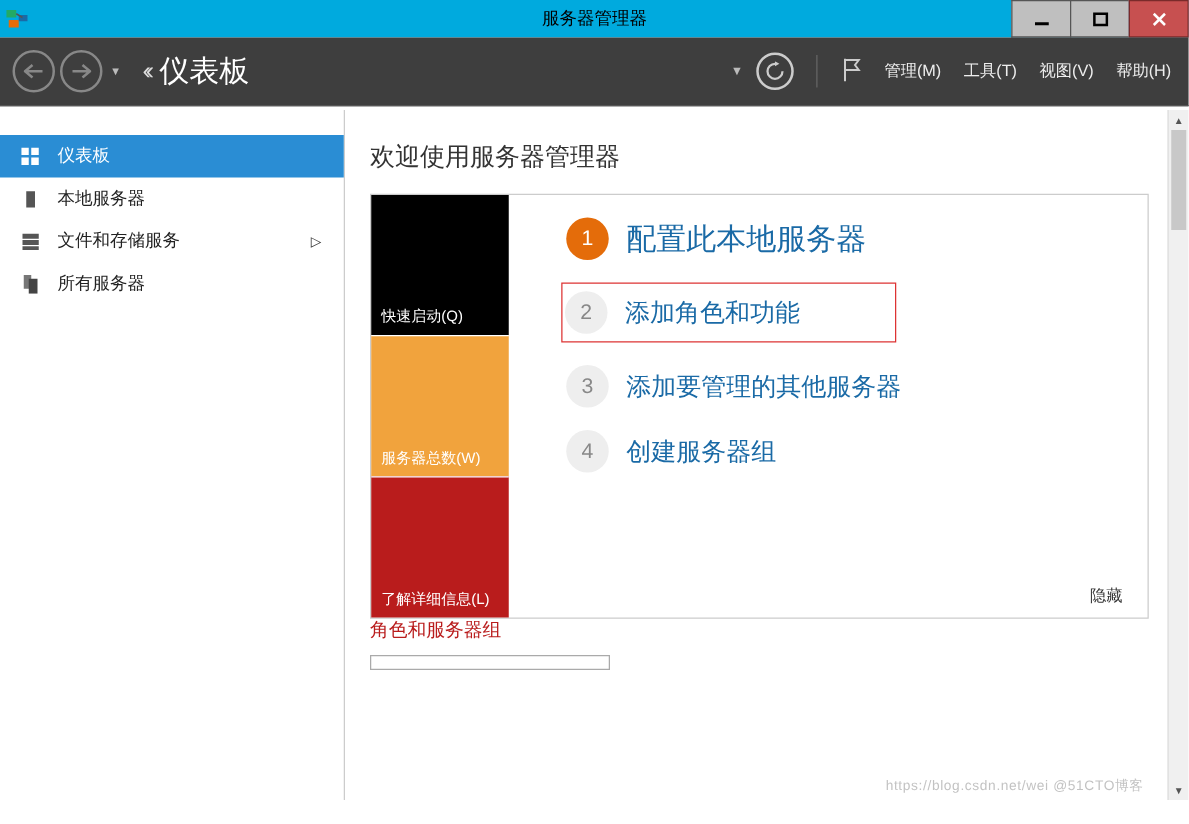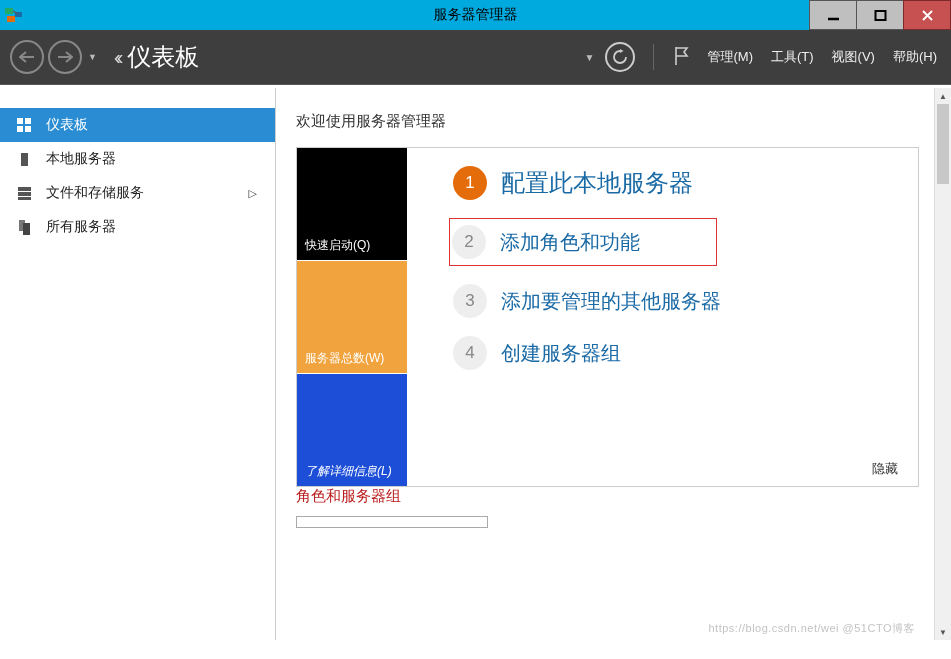--- a/index.html
+++ b/index.html
@@ -44,28 +44,28 @@
   .sb-item .expand { position:absolute; right:18px; font-size:11px; color:#333; }
 
   
   .content { flex:1; background:#fff; padding:24px 12px 0 20px; overflow:hidden; position:relative; }
   .content .scroll { position:absolute; right:0; top:0; width:16px; height:100%; background:#f0f0f0; border-left:1px solid #ddd; }
   .content .scroll .thumb { position:absolute; left:2px; right:2px; top:16px; height:80px; background:#c8c8c8; }
   .content .scroll .arrow { position:absolute; left:0; right:0; height:16px; display:flex; align-items:center; justify-content:center; font-size:8px; color:#555; }
   .content .scroll .arrow.top { top:0; }
   .content .scroll .arrow.bot { bottom:0; }
 
-  .welcome-title { font-size:15px; color:#333; margin-bottom:16px; }
+  .welcome-title { font-size:20px; color:#333; margin-bottom:16px; }
 
   .welcome-panel { border:1px solid #ccc; min-height:338px; display:flex; margin-right:20px; position:relative; }
   .tilecol { width:110px; display:flex; flex-direction:column; }
   .tile { flex:1; color:#fff; font-size:12px; display:flex; align-items:flex-end; padding:6px 8px; box-sizing:border-box; }
   .tile.q { background:#000000; }
   .tile.w { background:#f1a33d; border-top:1px solid #fff; }
-  .tile.l { background:#1d4ed8; border-top:1px solid #fff;font-style:italic; }
+  .tile.l { background:#b91c1c; border-top:1px solid #fff; }
 
   .steps { flex:1; padding:18px 20px 8px 46px; position:relative; }
   .step { display:flex; align-items:center; margin-bottom:18px; }
   .step .num { width:34px; height:34px; border-radius:50%; display:flex; align-items:center; justify-content:center; font-size:17px; margin-right:14px; background:#eee; color:#888; }
   .step.primary .num { background:#e46c0a; color:#fff; }
   .step .text { font-size:20px; color:#1a6aa6; }
   .step.primary .text { font-size:24px; }
   .step.hl { border:1px solid #d33; padding:6px 8px 6px 2px; margin-left:-4px; width:268px; box-sizing:border-box; }
   .steps .hide-link { position:absolute; right:20px; bottom:8px; font-size:13px; color:#333; }
 

